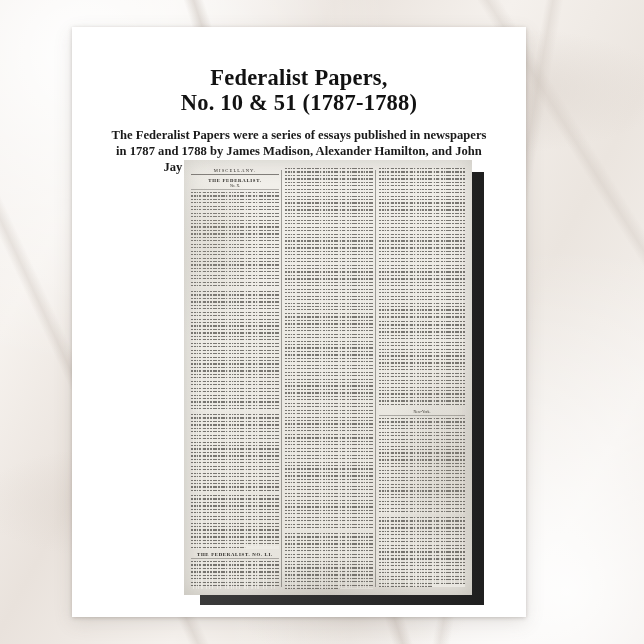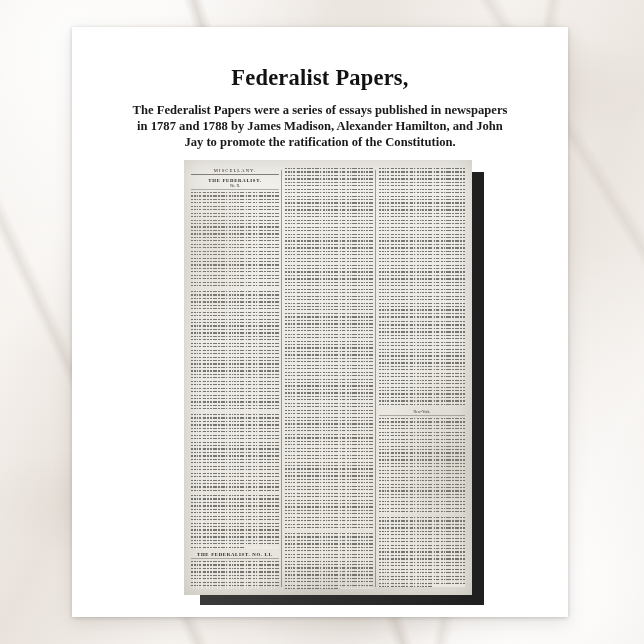--- a/index.html
+++ b/index.html
@@ -42,21 +42,21 @@
       radial-gradient(ellipse 240px 90px at 78% 14%, rgba(214,205,197,0.55) 0%, rgba(214,205,197,0) 70%),
       radial-gradient(ellipse 200px 80px at 18% 78%, rgba(216,207,199,0.45) 0%, rgba(216,207,199,0) 70%),
       radial-gradient(ellipse 160px 60px at 55% 96%, rgba(210,201,193,0.4) 0%, rgba(210,201,193,0) 70%);
   }
 
   
   #postcard {
     position: absolute;
     left: 72px;
     top: 27px;
-    width: 496px;
+    width: 454px;
     height: 590px;
     background: #ffffff;
     box-shadow: 0 1px 4px rgba(90,80,72,0.28), 0 6px 18px rgba(90,80,72,0.14);
   }
 
   
   #title-block {
     padding-top: 38px;
     text-align: center;
   }
@@ -218,20 +218,21 @@
 </style>
 </head>
 <body>
 
 <div id="backdrop"></div>
 
 <div id="postcard">
 
   <div id="title-block">
     <div class="title-line">Federalist Papers,</div>
+    <div class="title-line">No. 10 &amp; 51 (1787-1788)</div>
     <div id="subtitle">The Federalist Papers were a series of essays published in newspapers in 1787 and 1788 by James Madison, Alexander Hamilton, and John Jay to promote the ratification of the Constitution.</div>
   </div>
 
   <div id="newspaper-wrap">
     <div id="paper-shadow"></div>
     <div id="paper">
 
       <div class="rule-v" id="rule-1"></div>
       <div class="rule-v" id="rule-2"></div>
 

